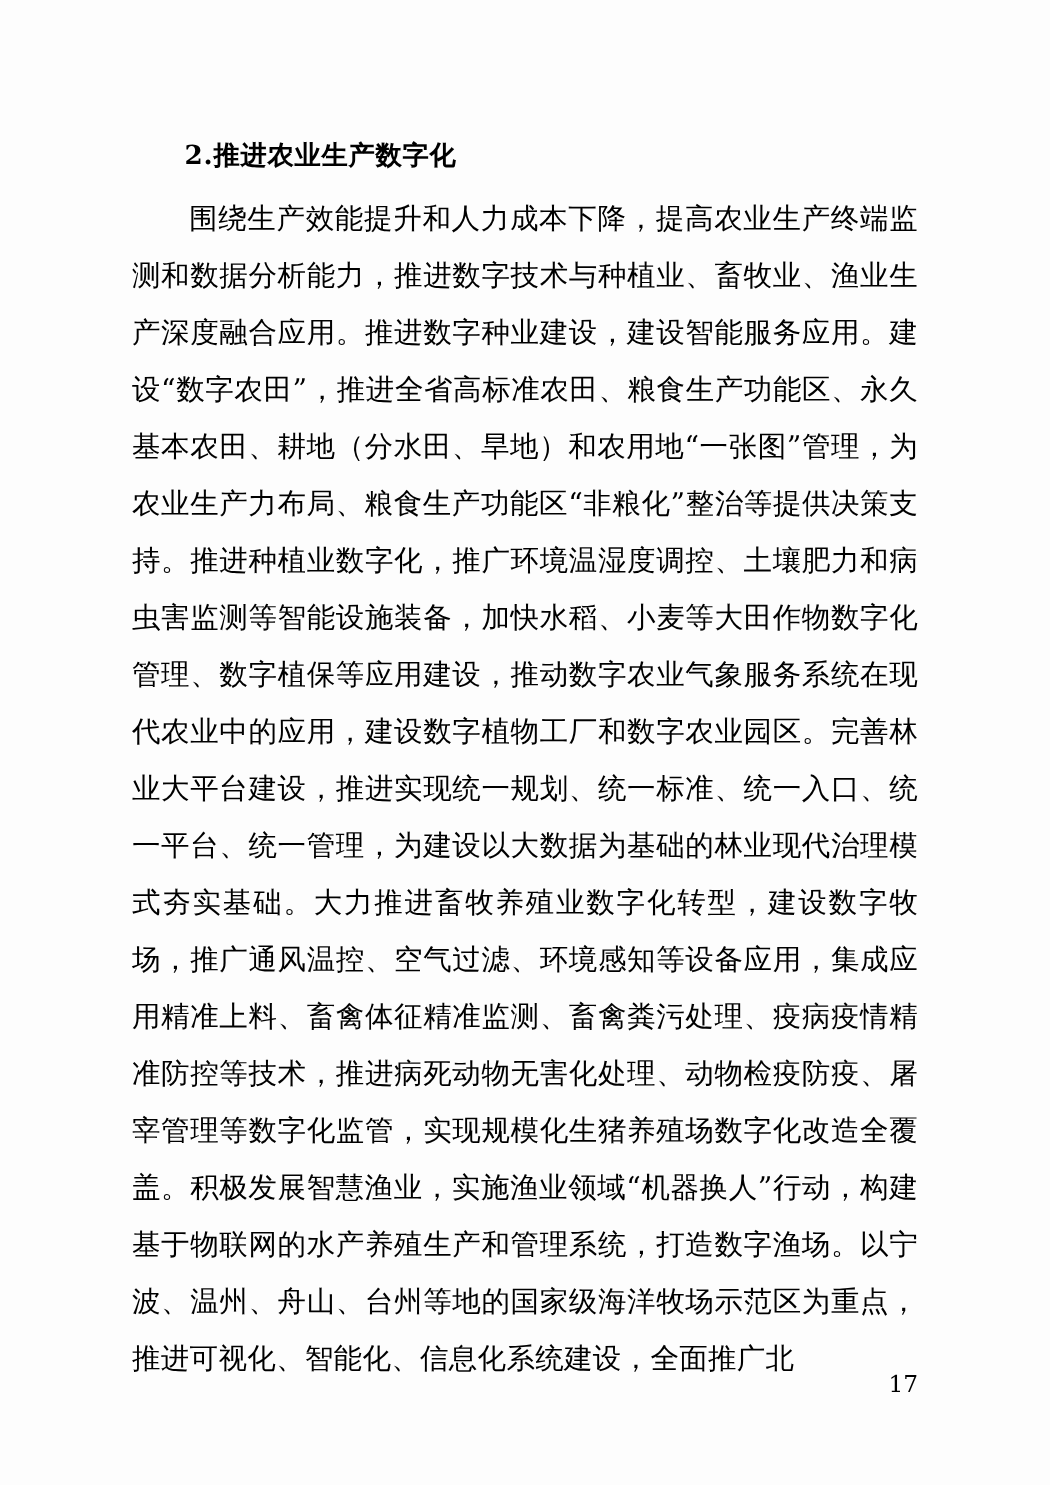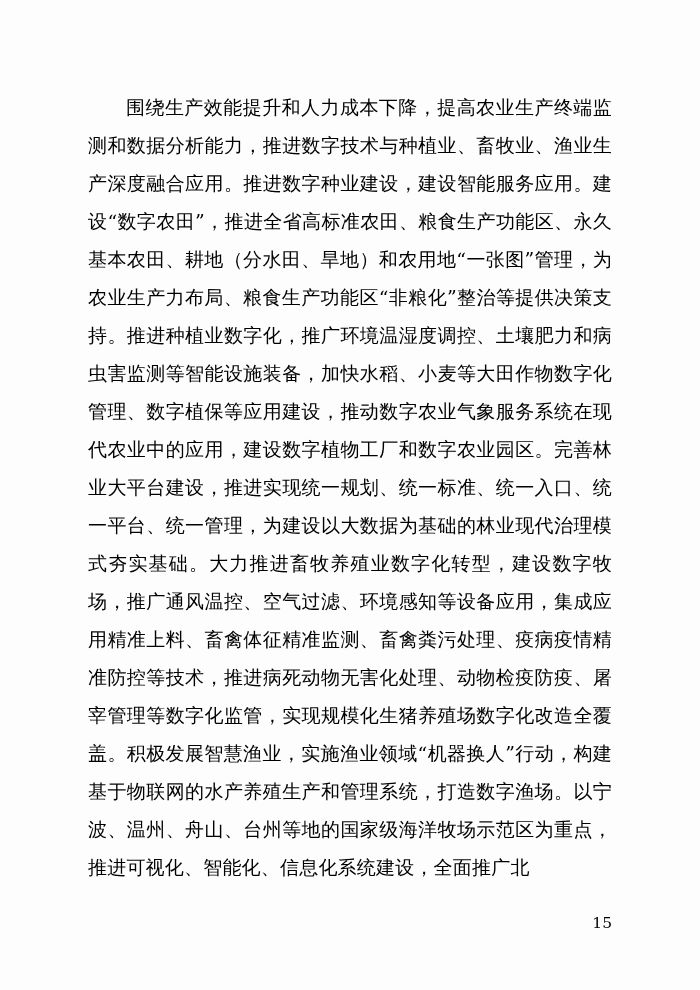--- a/index.html
+++ b/index.html
@@ -46,15 +46,16 @@
     bottom: 58px;
     font-size: 15.5px;
     font-family: "DejaVu Serif", "Liberation Serif", serif;
     color: #000;
   }
 </style>
 </head>
 <body>
 
 <div class="page">
+  <h2 class="heading">2.推进农业生产数字化</h2>
   <p class="body-text">围绕生产效能提升和人力成本下降，提高农业生产终端监测和数据分析能力，推进数字技术与种植业、畜牧业、渔业生产深度融合应用。推进数字种业建设，建设智能服务应用。建设“数字农田”，推进全省高标准农田、粮食生产功能区、永久基本农田、耕地（分水田、旱地）和农用地“一张图”管理，为农业生产力布局、粮食生产功能区“非粮化”整治等提供决策支持。推进种植业数字化，推广环境温湿度调控、土壤肥力和病虫害监测等智能设施装备，加快水稻、小麦等大田作物数字化管理、数字植保等应用建设，推动数字农业气象服务系统在现代农业中的应用，建设数字植物工厂和数字农业园区。完善林业大平台建设，推进实现统一规划、统一标准、统一入口、统一平台、统一管理，为建设以大数据为基础的林业现代治理模式夯实基础。大力推进畜牧养殖业数字化转型，建设数字牧场，推广通风温控、空气过滤、环境感知等设备应用，集成应用精准上料、畜禽体征精准监测、畜禽粪污处理、疫病疫情精准防控等技术，推进病死动物无害化处理、动物检疫防疫、屠宰管理等数字化监管，实现规模化生猪养殖场数字化改造全覆盖。积极发展智慧渔业，实施渔业领域“机器换人”行动，构建基于物联网的水产养殖生产和管理系统，打造数字渔场。以宁波、温州、舟山、台州等地的国家级海洋牧场示范区为重点，推进可视化、智能化、信息化系统建设，全面推广北</p>
-  <div class="page-number">15</div>
+  <div class="page-number">17</div>
 </div>
 
 </body></html>

